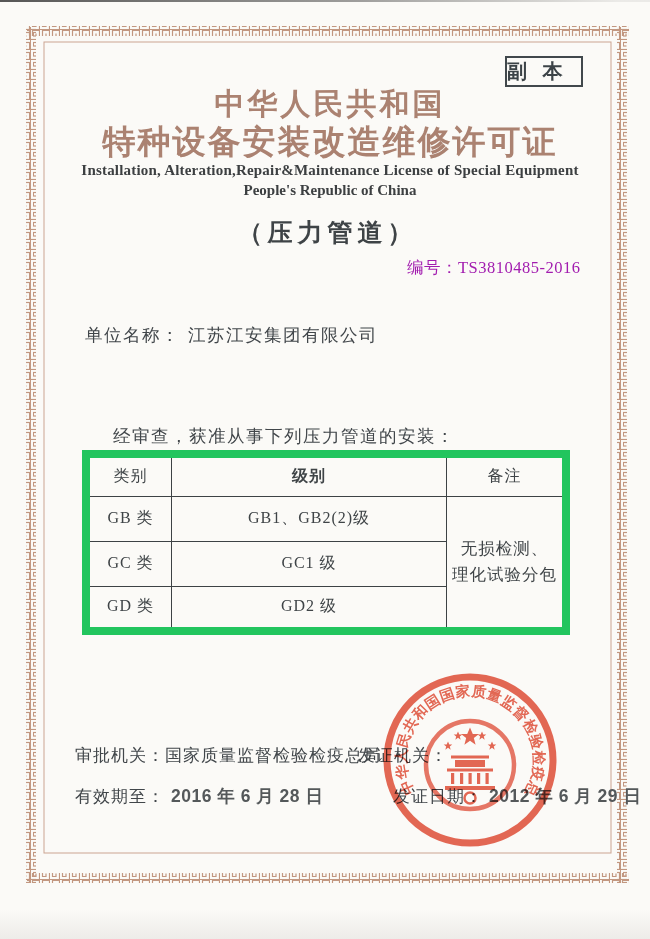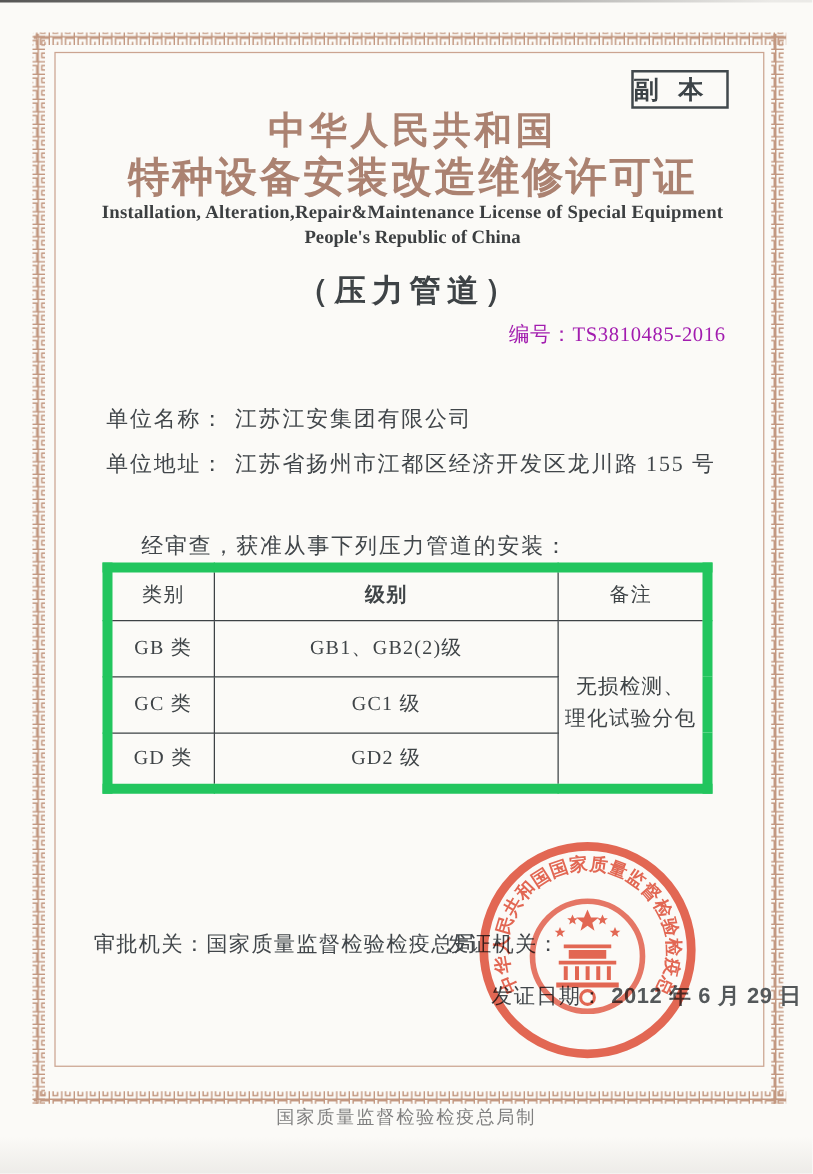--- a/index.html
+++ b/index.html
@@ -133,23 +133,20 @@
   <div class="title-en2">People's Republic of China</div>
   <div class="subtitle">（压力管道）</div>
 
   <div class="license-no">
     <span>编号：</span><span>TS3810485-2016</span>
   </div>
 
   <div class="info-row row-name">
     <span class="lbl">单位名称：</span><span>江苏江安集团有限公司</span>
   </div>
-  <div class="info-row row-addr">
-    <span class="lbl">单位地址：</span><span>江苏省扬州市江都区经济开发区龙川路 155 号</span>
-  </div>
 
   <div class="intro-line">经审查，获准从事下列压力管道的安装：</div>
 
   <table class="scope">
     <tbody>
       <tr class="hdr">
         <th class="c1">类别</th>
         <th class="c2">级别</th>
         <th class="c3">备注</th>
       </tr>
@@ -170,20 +167,23 @@
         <td>GD2 级</td>
       </tr>
     </tbody>
   </table>
 
   <div class="field-row fr-approval">
     <span>审批机关：</span><span>国家质量监督检验检疫总局</span>
   </div>
   <div class="field-row fr-issuing">
     <span>发证机关：</span>
+  </div>
+  <div class="field-row fr-valid">
+    <span>有效期至：</span><span class="date-val">2016 年 6 月 28 日</span>
   </div>
   <div class="field-row fr-issuedate">
     <span>发证日期：</span><span class="date-val">2012 年 6 月 29 日</span>
   </div>
 
   <svg class="seal" viewBox="0 0 190 190">
     <defs>
       <path id="sealArc" d="M 39.6 127 A 64 64 0 1 1 150.4 127" fill="none"></path>
       <path id="star5" d="M0,-10 L2.94,-3.09 L9.51,-3.09 L4.05,1.18 L5.88,8.09 L0,3.82 L-5.88,8.09 L-4.05,1.18 L-9.51,-3.09 L-2.94,-3.09 Z"></path>
     </defs>
@@ -206,16 +206,15 @@
         <rect x="85" y="108" width="3.2" height="11"></rect>
         <rect x="93.5" y="108" width="3.2" height="11"></rect>
         <rect x="102" y="108" width="3.2" height="11"></rect>
         <rect x="110.5" y="108" width="3.2" height="11"></rect>
         <rect x="70" y="121" width="50" height="4"></rect>
         <circle cx="95" cy="133" r="5.5" fill="none" stroke="#e2503a" stroke-width="2.5"></circle>
       </g>
     </g>
   </svg>
 
-  <div class="footer-line">国家质量监督检验检疫总局制</div>
 
   <div class="bottom-shade"></div>
 </div>
 
 </body></html>

